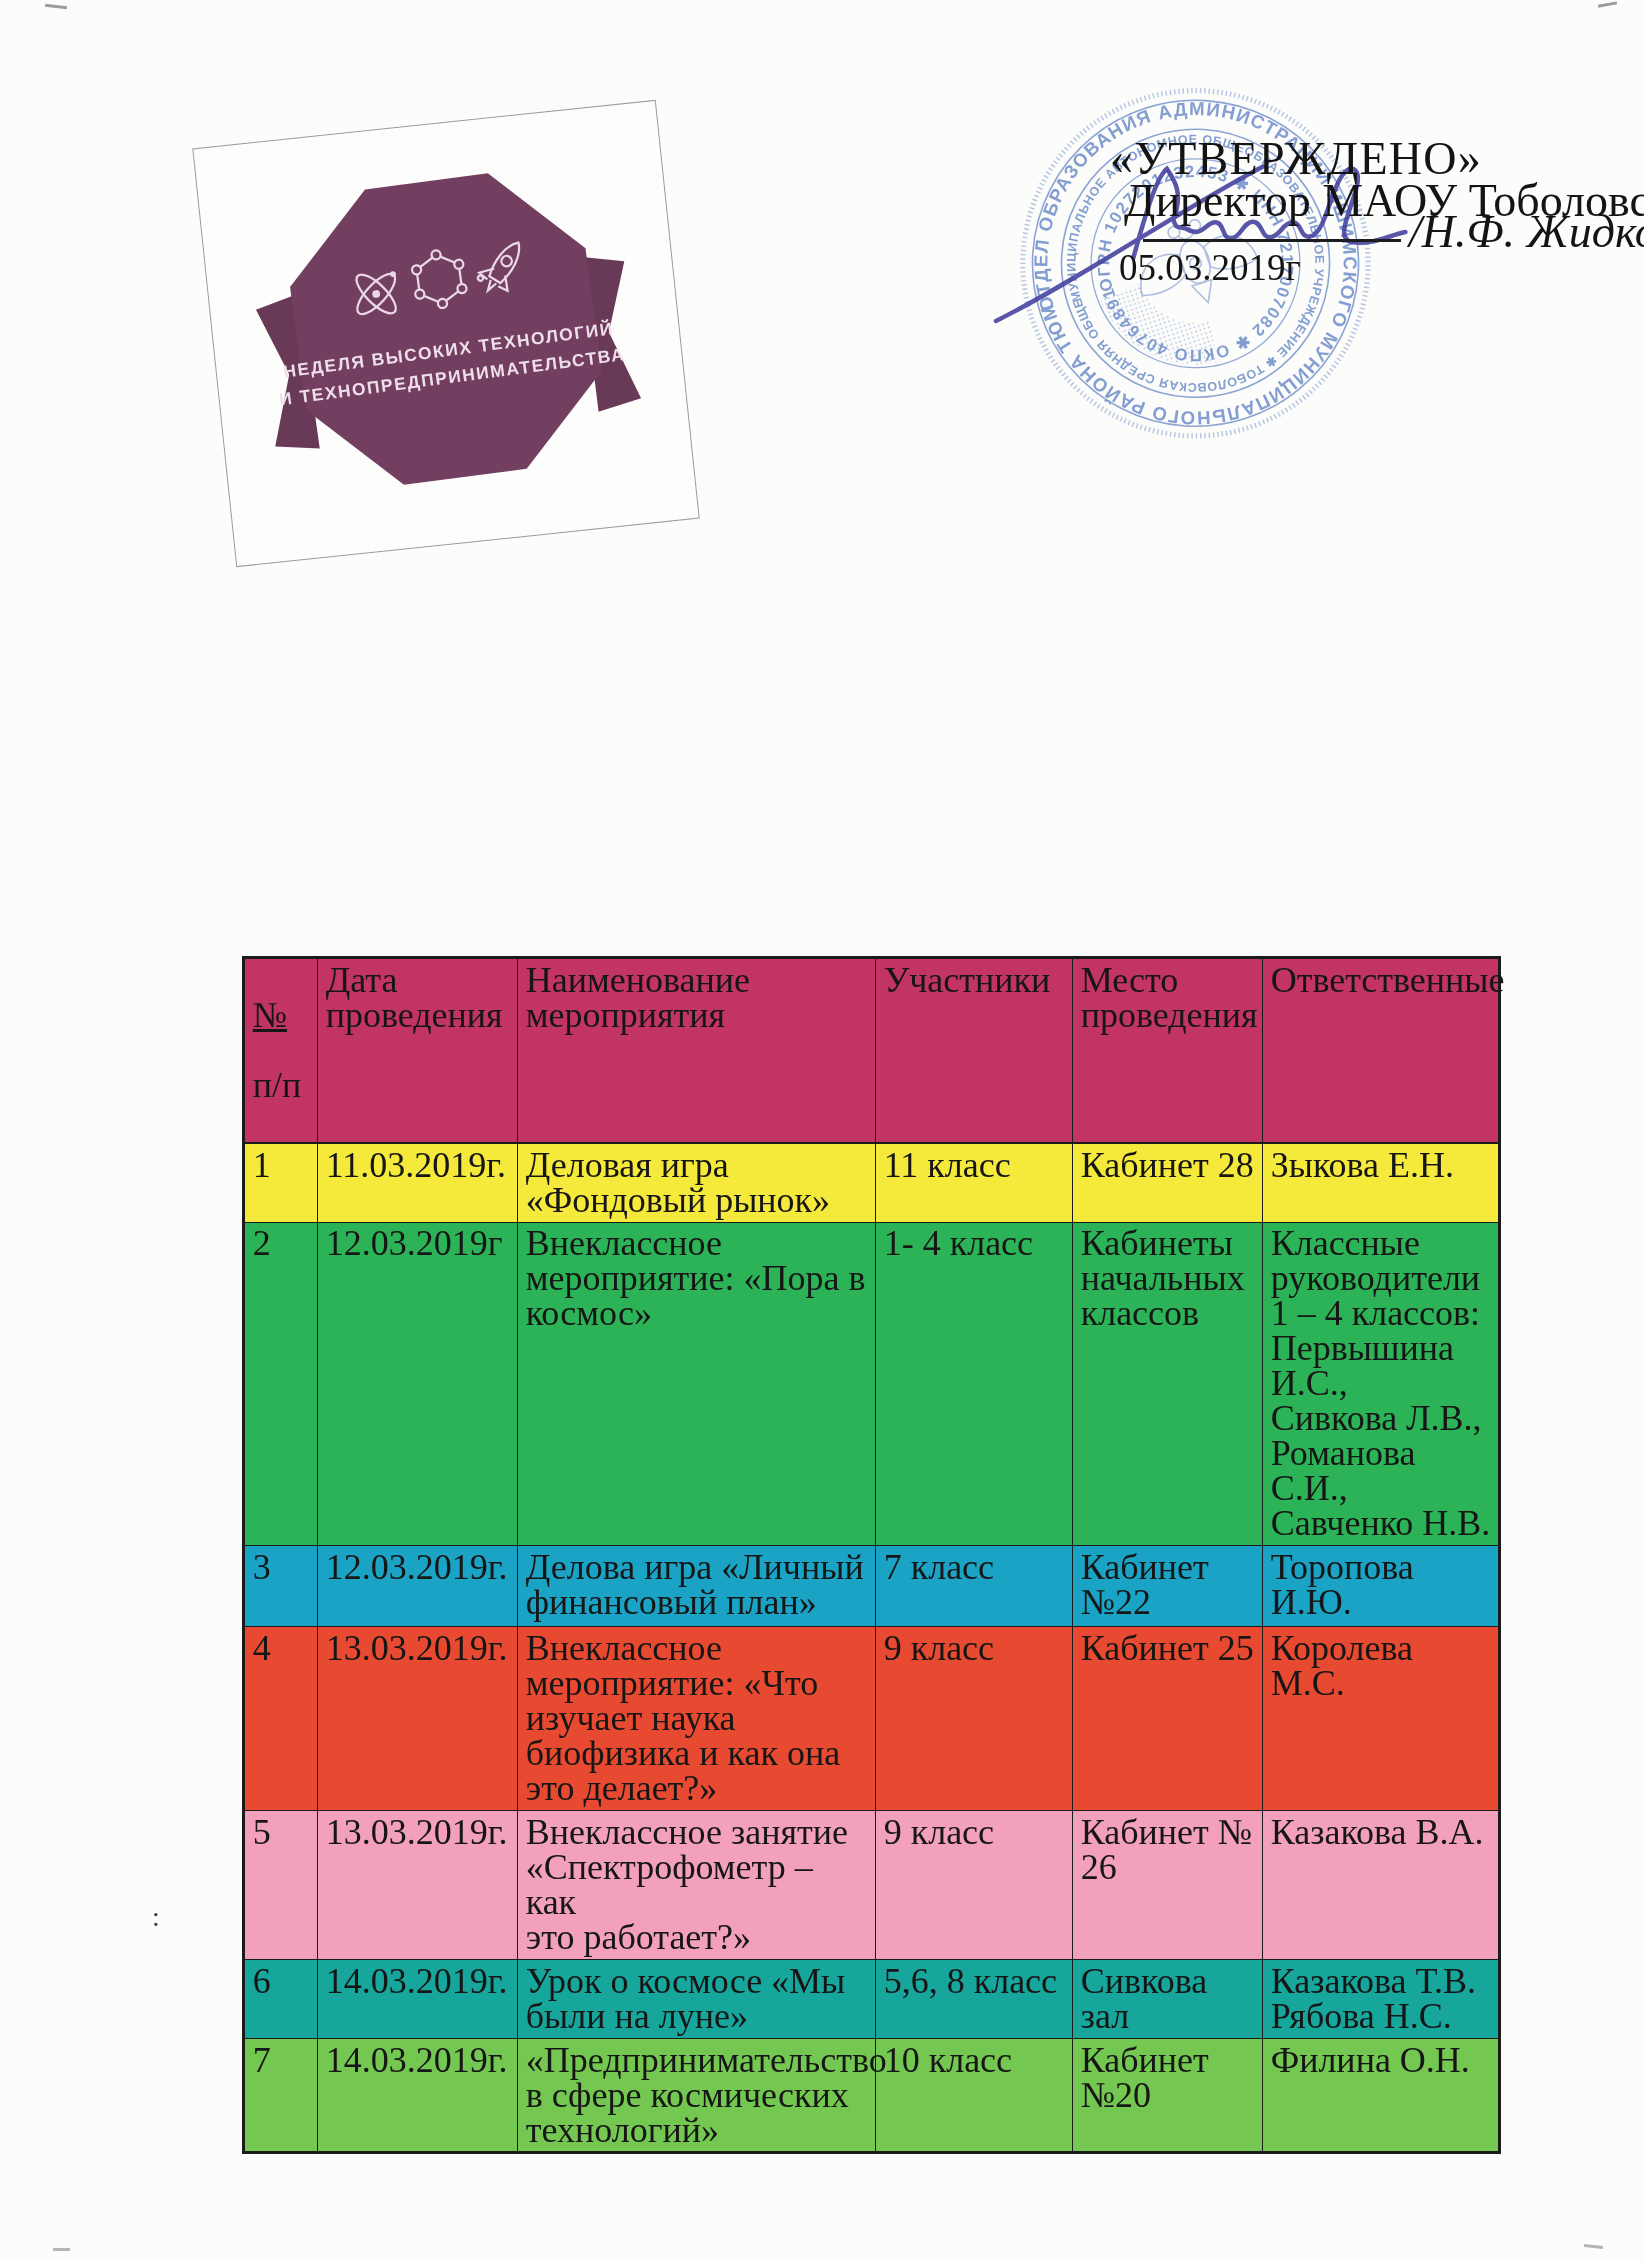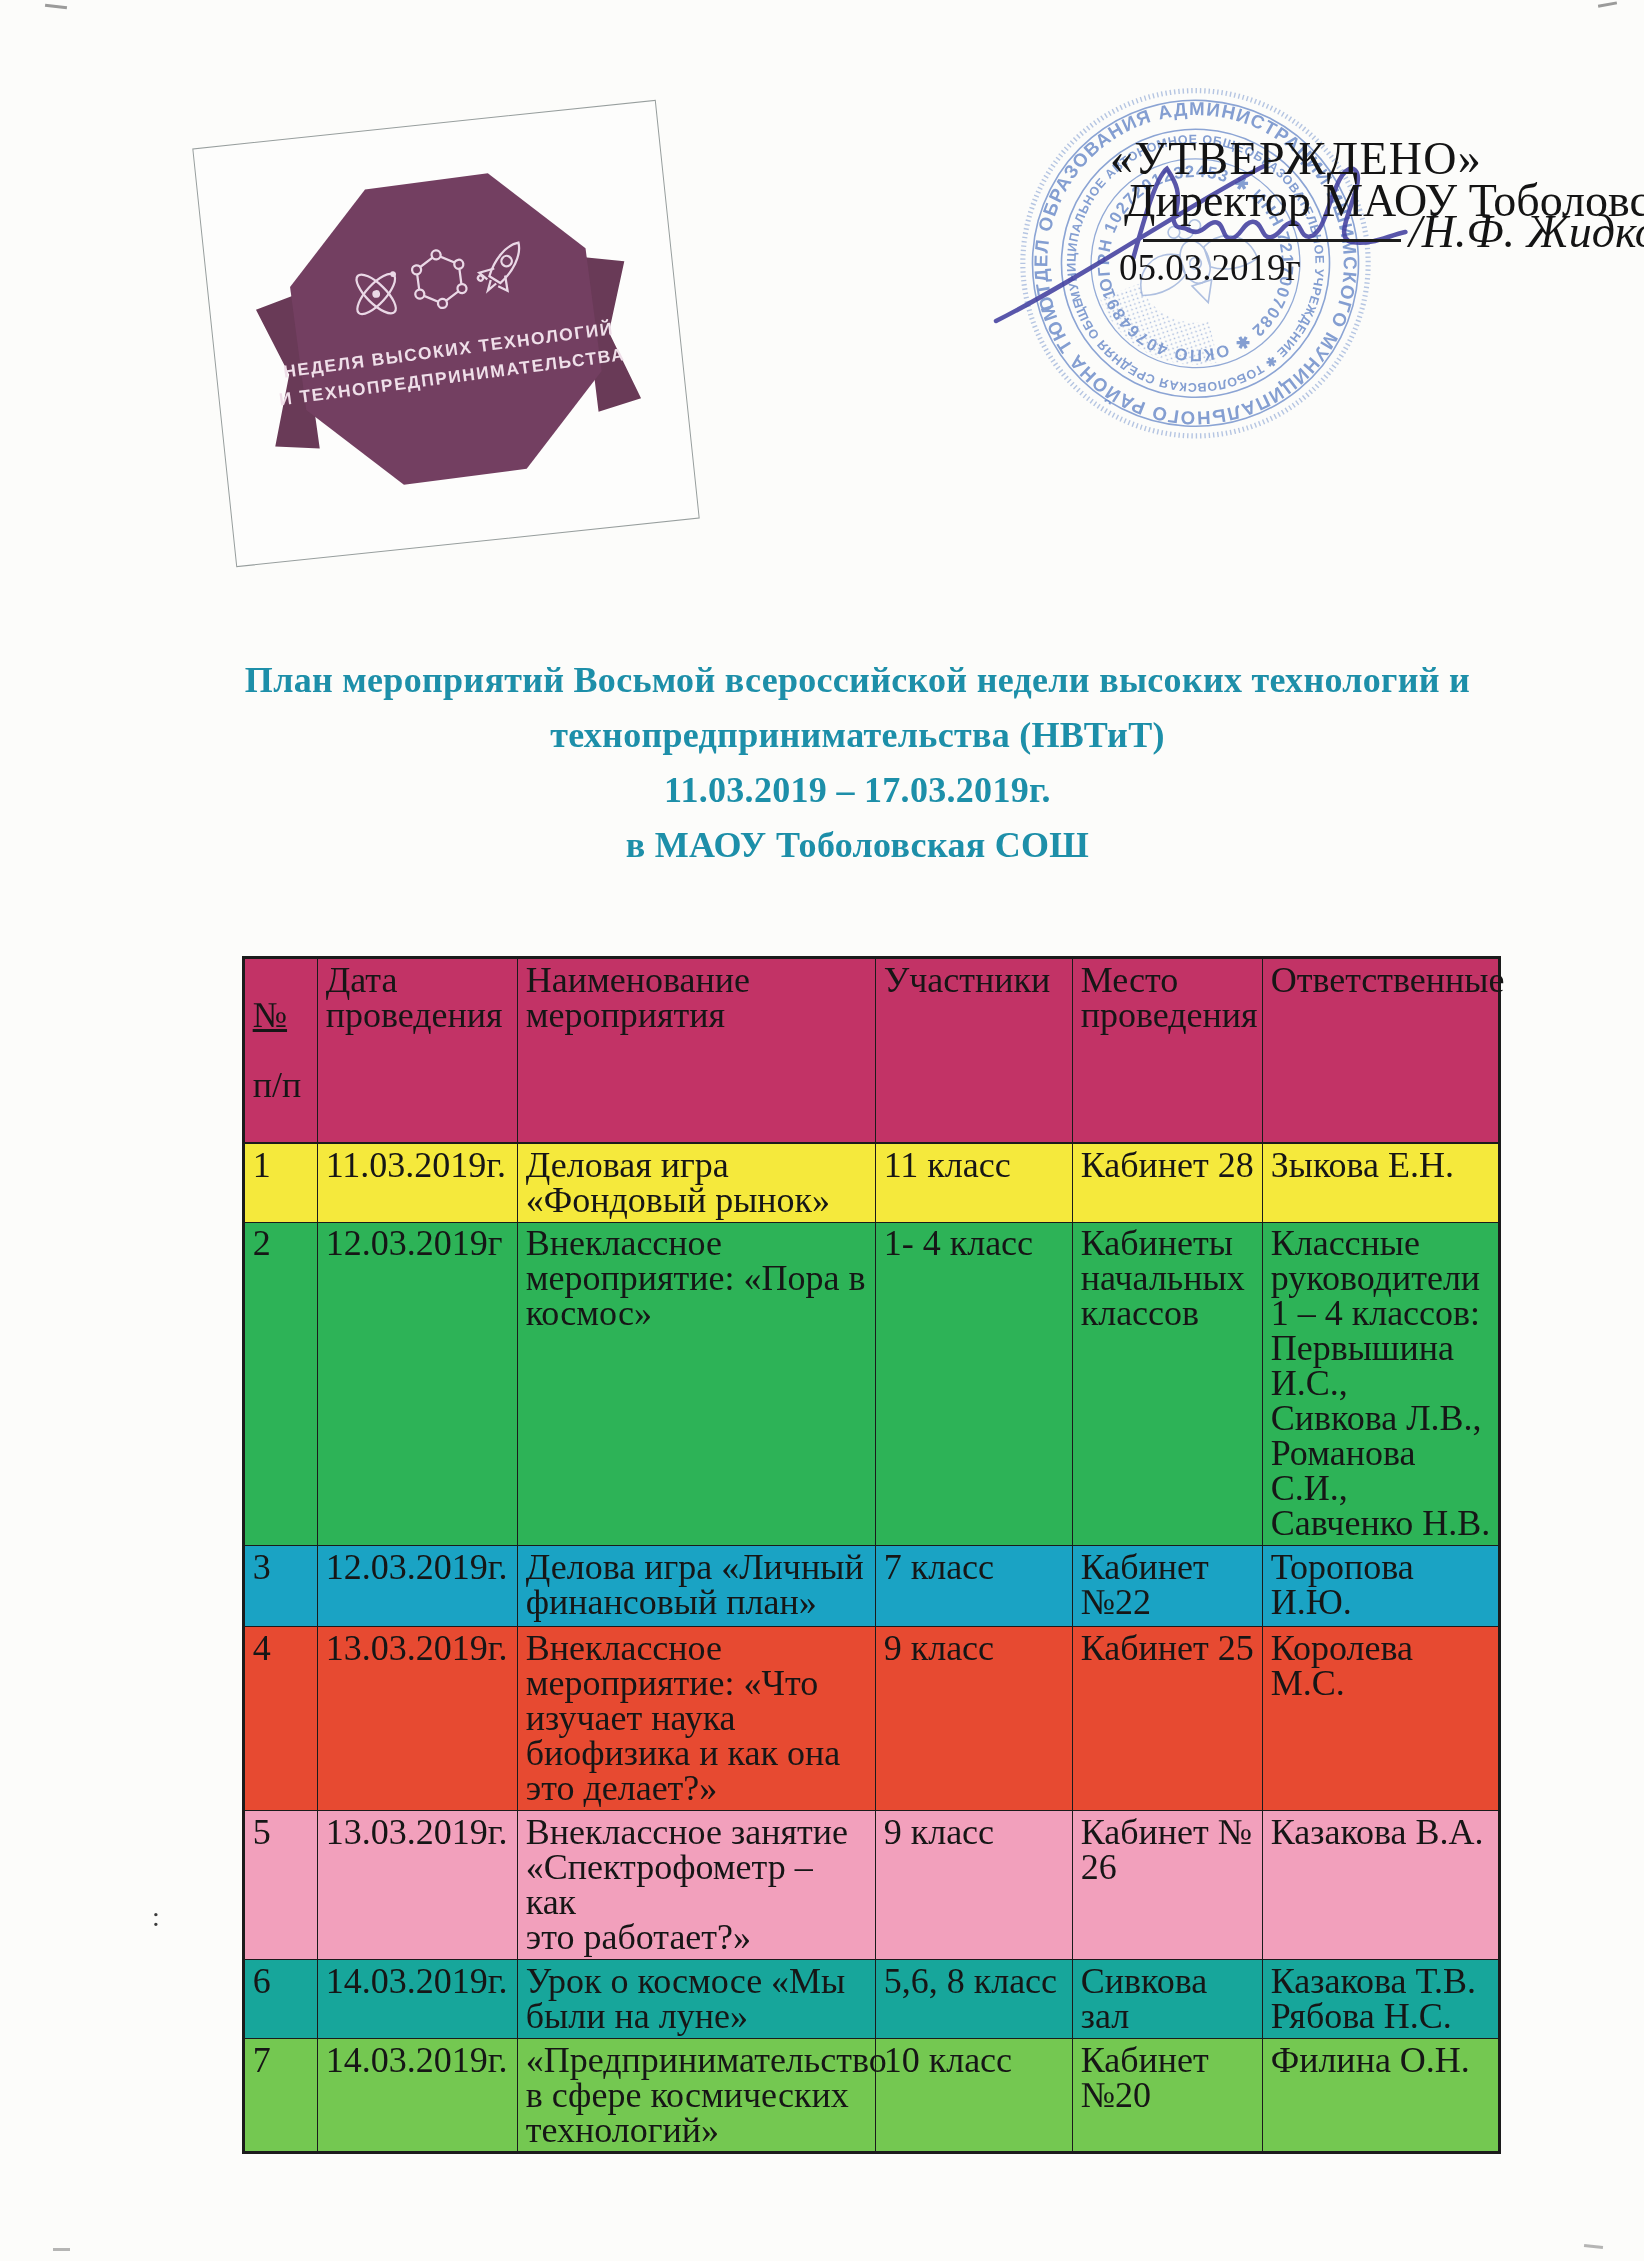--- a/index.html
+++ b/index.html
@@ -144,26 +144,20 @@
                C594,100 570,142 598,146 C630,150 652,136 680,130"></path>
     </g>
   </svg>
 
   <div class="appr-line appr-approved">«УТВЕРЖДЕНО»</div>
   <div class="appr-line appr-director">Директор МАОУ Тоболовская СОШ:</div>
   <div class="sig-underline"></div>
   <div class="appr-line appr-name">/Н.Ф. Жидкова/</div>
   <div class="appr-line appr-date">05.03.2019г</div>
 
-  <div class="title">
-    <div>План мероприятий Восьмой всероссийской недели высоких технологий и</div>
-    <div>технопредпринимательства (НВТиТ)</div>
-    <div>11.03.2019 – 17.03.2019г.</div>
-    <div>в МАОУ Тоболовская СОШ</div>
-  </div>
 
   <table class="events">
     <colgroup>
       <col style="width:74px">
         <col style="width:200px">
         <col style="width:358px">
       <col style="width:197px">
         <col style="width:190px">
         <col style="width:237px">
     </colgroup>

